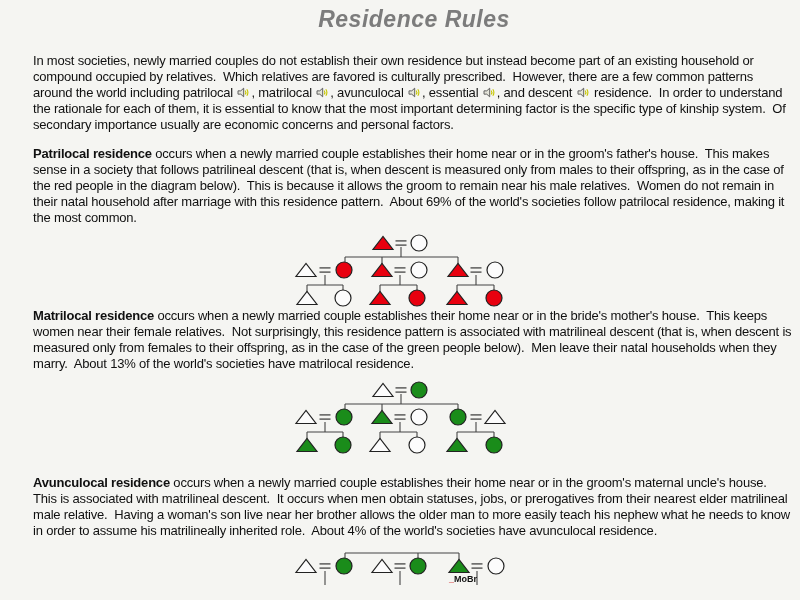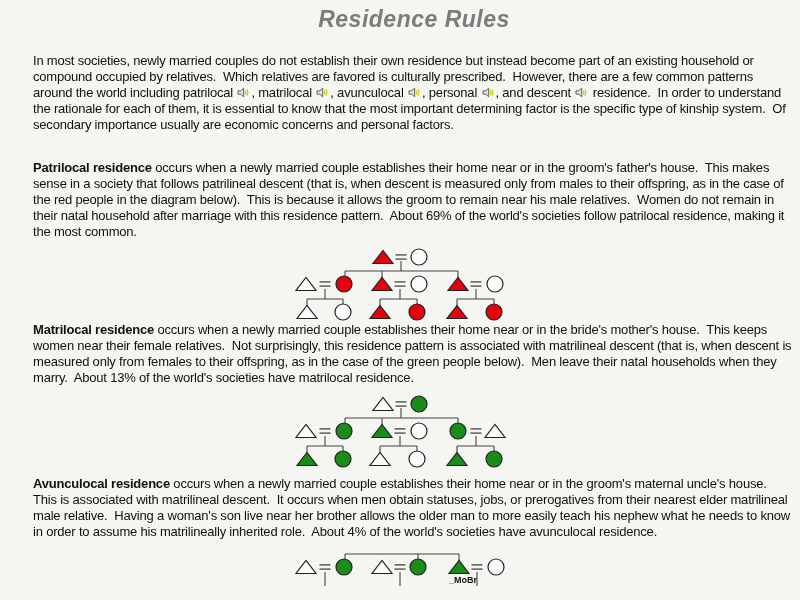--- a/index.html
+++ b/index.html
@@ -13,23 +13,23 @@
   h1.title{
     margin:6px 0 0;text-align:center;
     font-size:23px;line-height:26px;font-style:italic;font-weight:bold;
     color:var(--title,#7c7c7c);letter-spacing:0.5px;
   }
   p.para{
     margin:0;font-size:13px;line-height:16px;letter-spacing:-0.2px;
     white-space:pre-wrap;
   }
   #intro{margin-top:21px;}
-  #p-patrilocal{margin-top:27px;}
+  #p-patrilocal{margin-top:13px;}
   #p-matrilocal{margin-top:0;}
-  #p-avunculocal{margin-top:7px;}
+  #p-avunculocal{margin-top:20px;}
   .diagram svg{display:block;}
   #d-patrilocal{margin:4px 0 0 257px;}
   #d-matrilocal{margin:5px 0 0 257px;}
   #d-avunculocal{margin:2px 0 0 257px;}
   .spk{display:inline-block;vertical-align:-1px;margin:0 1px;}
 </style>
 </head>
 <body style="--bg: #f5f5f2; --text: #101010; --title: #7c7c7c;">
 
 <div class="page">
@@ -39,21 +39,21 @@
         <path d="M8.8 3.8 Q10.5 6 8.8 8.2" fill="none" stroke="#c6c600" stroke-width="1.2"></path>
         <path d="M10.6 2.4 Q13 6 10.6 9.6" fill="none" stroke="#c6c600" stroke-width="1.2"></path>
       </svg><span>, matrilocal </span><svg viewBox="0 0 14 12" width="13" height="11" class="spk">
         <polygon points="1,4.2 4,4.2 7.2,1.3 7.2,10.7 4,7.8 1,7.8" fill="#e4e4da" stroke="#555555" stroke-width="1"></polygon>
         <path d="M8.8 3.8 Q10.5 6 8.8 8.2" fill="none" stroke="#c6c600" stroke-width="1.2"></path>
         <path d="M10.6 2.4 Q13 6 10.6 9.6" fill="none" stroke="#c6c600" stroke-width="1.2"></path>
       </svg><span>, avunculocal </span><svg viewBox="0 0 14 12" width="13" height="11" class="spk">
         <polygon points="1,4.2 4,4.2 7.2,1.3 7.2,10.7 4,7.8 1,7.8" fill="#e4e4da" stroke="#555555" stroke-width="1"></polygon>
         <path d="M8.8 3.8 Q10.5 6 8.8 8.2" fill="none" stroke="#c6c600" stroke-width="1.2"></path>
         <path d="M10.6 2.4 Q13 6 10.6 9.6" fill="none" stroke="#c6c600" stroke-width="1.2"></path>
-      </svg><span>, personal </span><svg viewBox="0 0 14 12" width="13" height="11" class="spk">
+      </svg><span>, essential </span><svg viewBox="0 0 14 12" width="13" height="11" class="spk">
         <polygon points="1,4.2 4,4.2 7.2,1.3 7.2,10.7 4,7.8 1,7.8" fill="#e4e4da" stroke="#555555" stroke-width="1"></polygon>
         <path d="M8.8 3.8 Q10.5 6 8.8 8.2" fill="none" stroke="#c6c600" stroke-width="1.2"></path>
         <path d="M10.6 2.4 Q13 6 10.6 9.6" fill="none" stroke="#c6c600" stroke-width="1.2"></path>
       </svg><span>, and descent </span><svg viewBox="0 0 14 12" width="13" height="11" class="spk">
         <polygon points="1,4.2 4,4.2 7.2,1.3 7.2,10.7 4,7.8 1,7.8" fill="#e4e4da" stroke="#555555" stroke-width="1"></polygon>
         <path d="M8.8 3.8 Q10.5 6 8.8 8.2" fill="none" stroke="#c6c600" stroke-width="1.2"></path>
         <path d="M10.6 2.4 Q13 6 10.6 9.6" fill="none" stroke="#c6c600" stroke-width="1.2"></path>
       </svg><span> residence.  In order to understand the rationale for each of them, it is essential to know that the most important determining factor is the specific type of kinship system.  Of secondary importance usually are economic concerns and personal factors.</span></p>
   <p class="para" id="p-patrilocal"><b>Patrilocal residence</b><span> occurs when a newly married couple establishes their home near or in the groom's father's house.  This makes sense in a society that follows patrilineal descent (that is, when descent is measured only from males to their offspring, as in the case of the red people in the diagram below).  This is because it allows the groom to remain near his male relatives.  Women do not remain in their natal household after marriage with this residence pattern.  About 69% of the world's societies follow patrilocal residence, making it the most common.</span></p>
   <div class="diagram" id="d-patrilocal">

